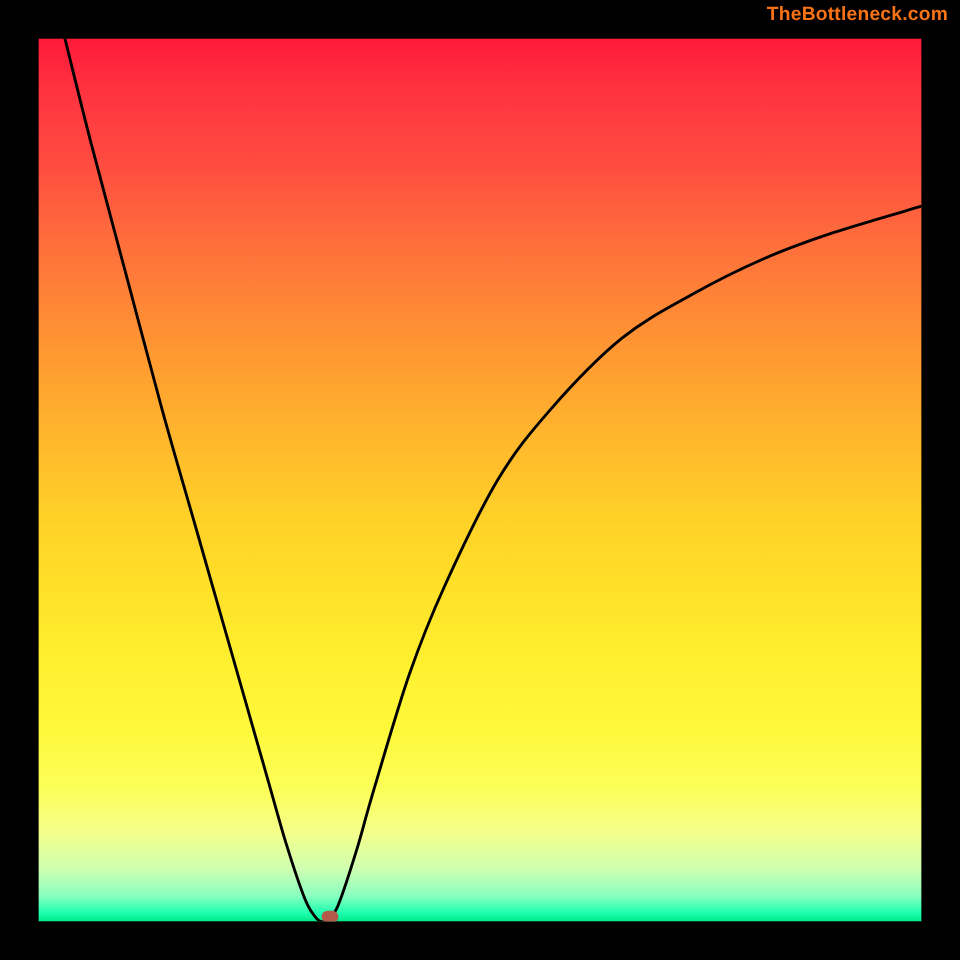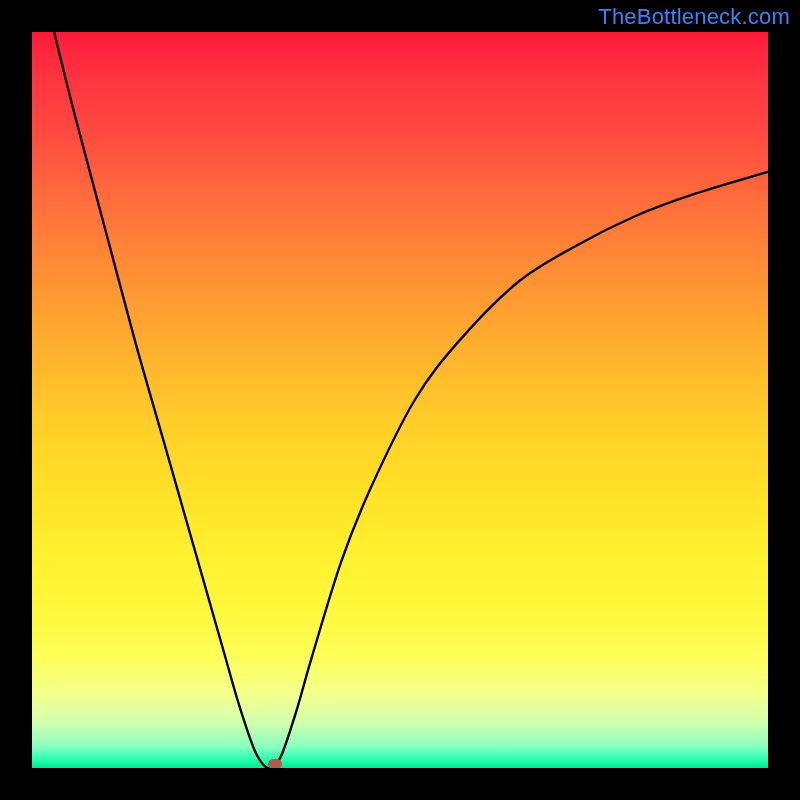--- a/index.html
+++ b/index.html
@@ -51,24 +51,24 @@
       #cfffb0 94%,
       #8cffc0 97%,
       #1fffb0 99%,
       #00e989 100%
     );
   }
   .watermark {
     position: absolute;
     top: 4px;
     right: 10px;
-    color: #3b82f6;
-    font-size: 22px;
+    color: #f97316;
+    font-size: 16px;
     letter-spacing: 0.2px;
-    font-weight: 400;
+    font-weight: 700;
   }
   svg.curve {
     position: absolute;
     left: 0;
     top: 0;
     width: 100%;
     height: 100%;
     overflow: visible;
   }
   .marker {

